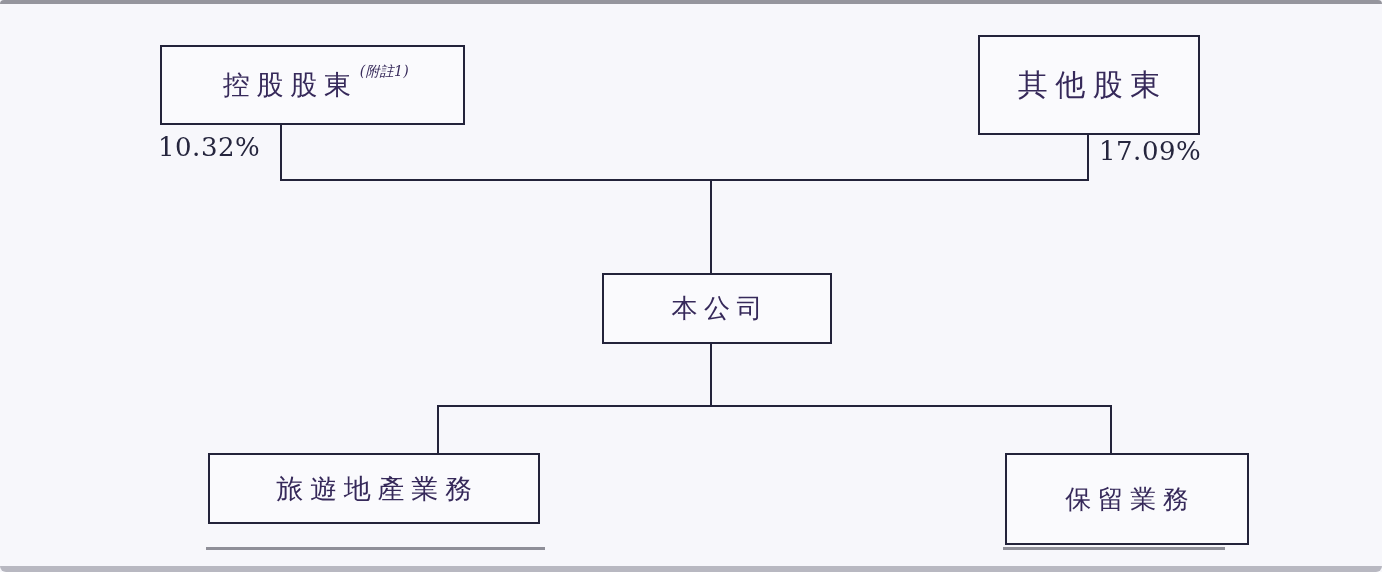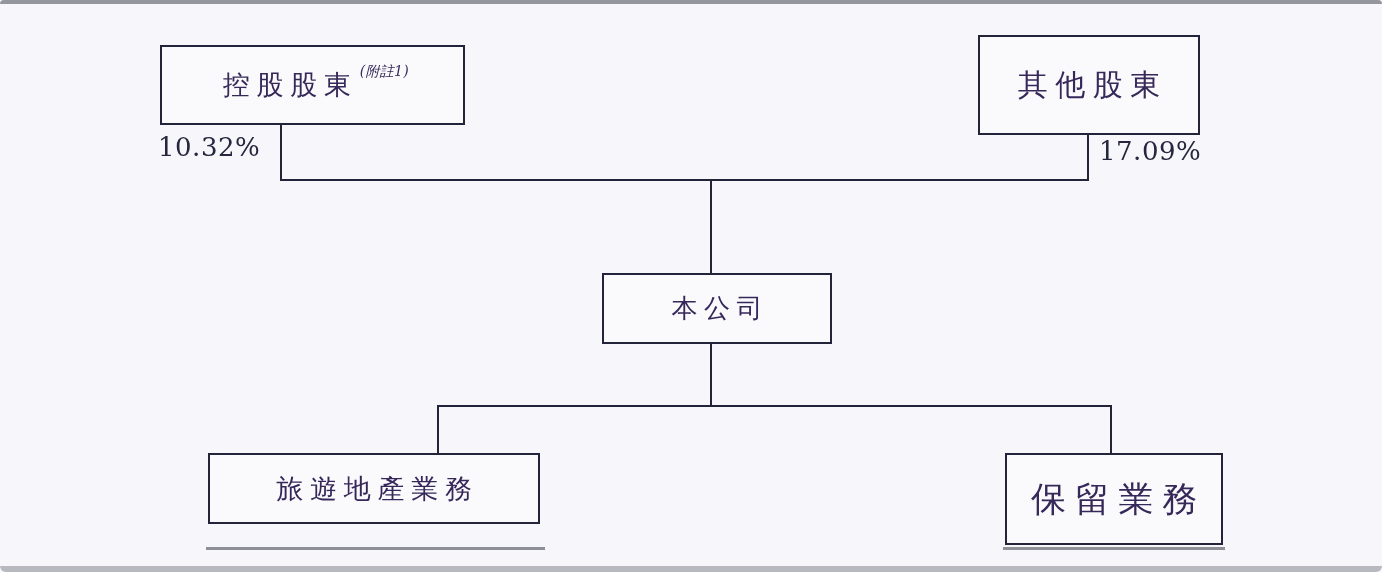--- a/index.html
+++ b/index.html
@@ -71,21 +71,21 @@
     position: absolute;
     height: 3px;
     background: #8f8f98;
   }
 
   
   #node-controlling { left: 160px; top: 45px;  width: 305px; height: 80px; }
   #node-other       { left: 978px; top: 35px;  width: 222px; height: 100px; font-size: 30px; text-align: center; }
   #node-company     { left: 602px; top: 273px; width: 230px; height: 71px; font-size: 26px; }
   #node-tourism     { left: 208px; top: 453px; width: 332px; height: 71px; }
-  #node-retained    { left: 1005px;top: 453px; width: 218px; height: 92px; font-size: 35px; }
+  #node-retained    { left: 1005px;top: 453px; width: 244px; height: 92px; font-size: 26px; }
 
   
   #line-v-controlling { left: 280px;  top: 124px; width: 2px;   height: 56px; }
   #line-v-other       { left: 1087px; top: 116px; width: 2px;   height: 64px; }
   #line-h-top         { left: 280px;  top: 179px; width: 809px; height: 2px; }
   #line-v-to-company  { left: 710px;  top: 179px; width: 2px;   height: 95px; }
   #line-v-from-company{ left: 710px;  top: 343px; width: 2px;   height: 63px; }
   #line-h-bottom      { left: 437px;  top: 405px; width: 675px; height: 2px; }
   #line-v-tourism     { left: 437px;  top: 405px; width: 2px;   height: 49px; }
   #line-v-retained    { left: 1110px; top: 405px; width: 2px;   height: 49px; }

